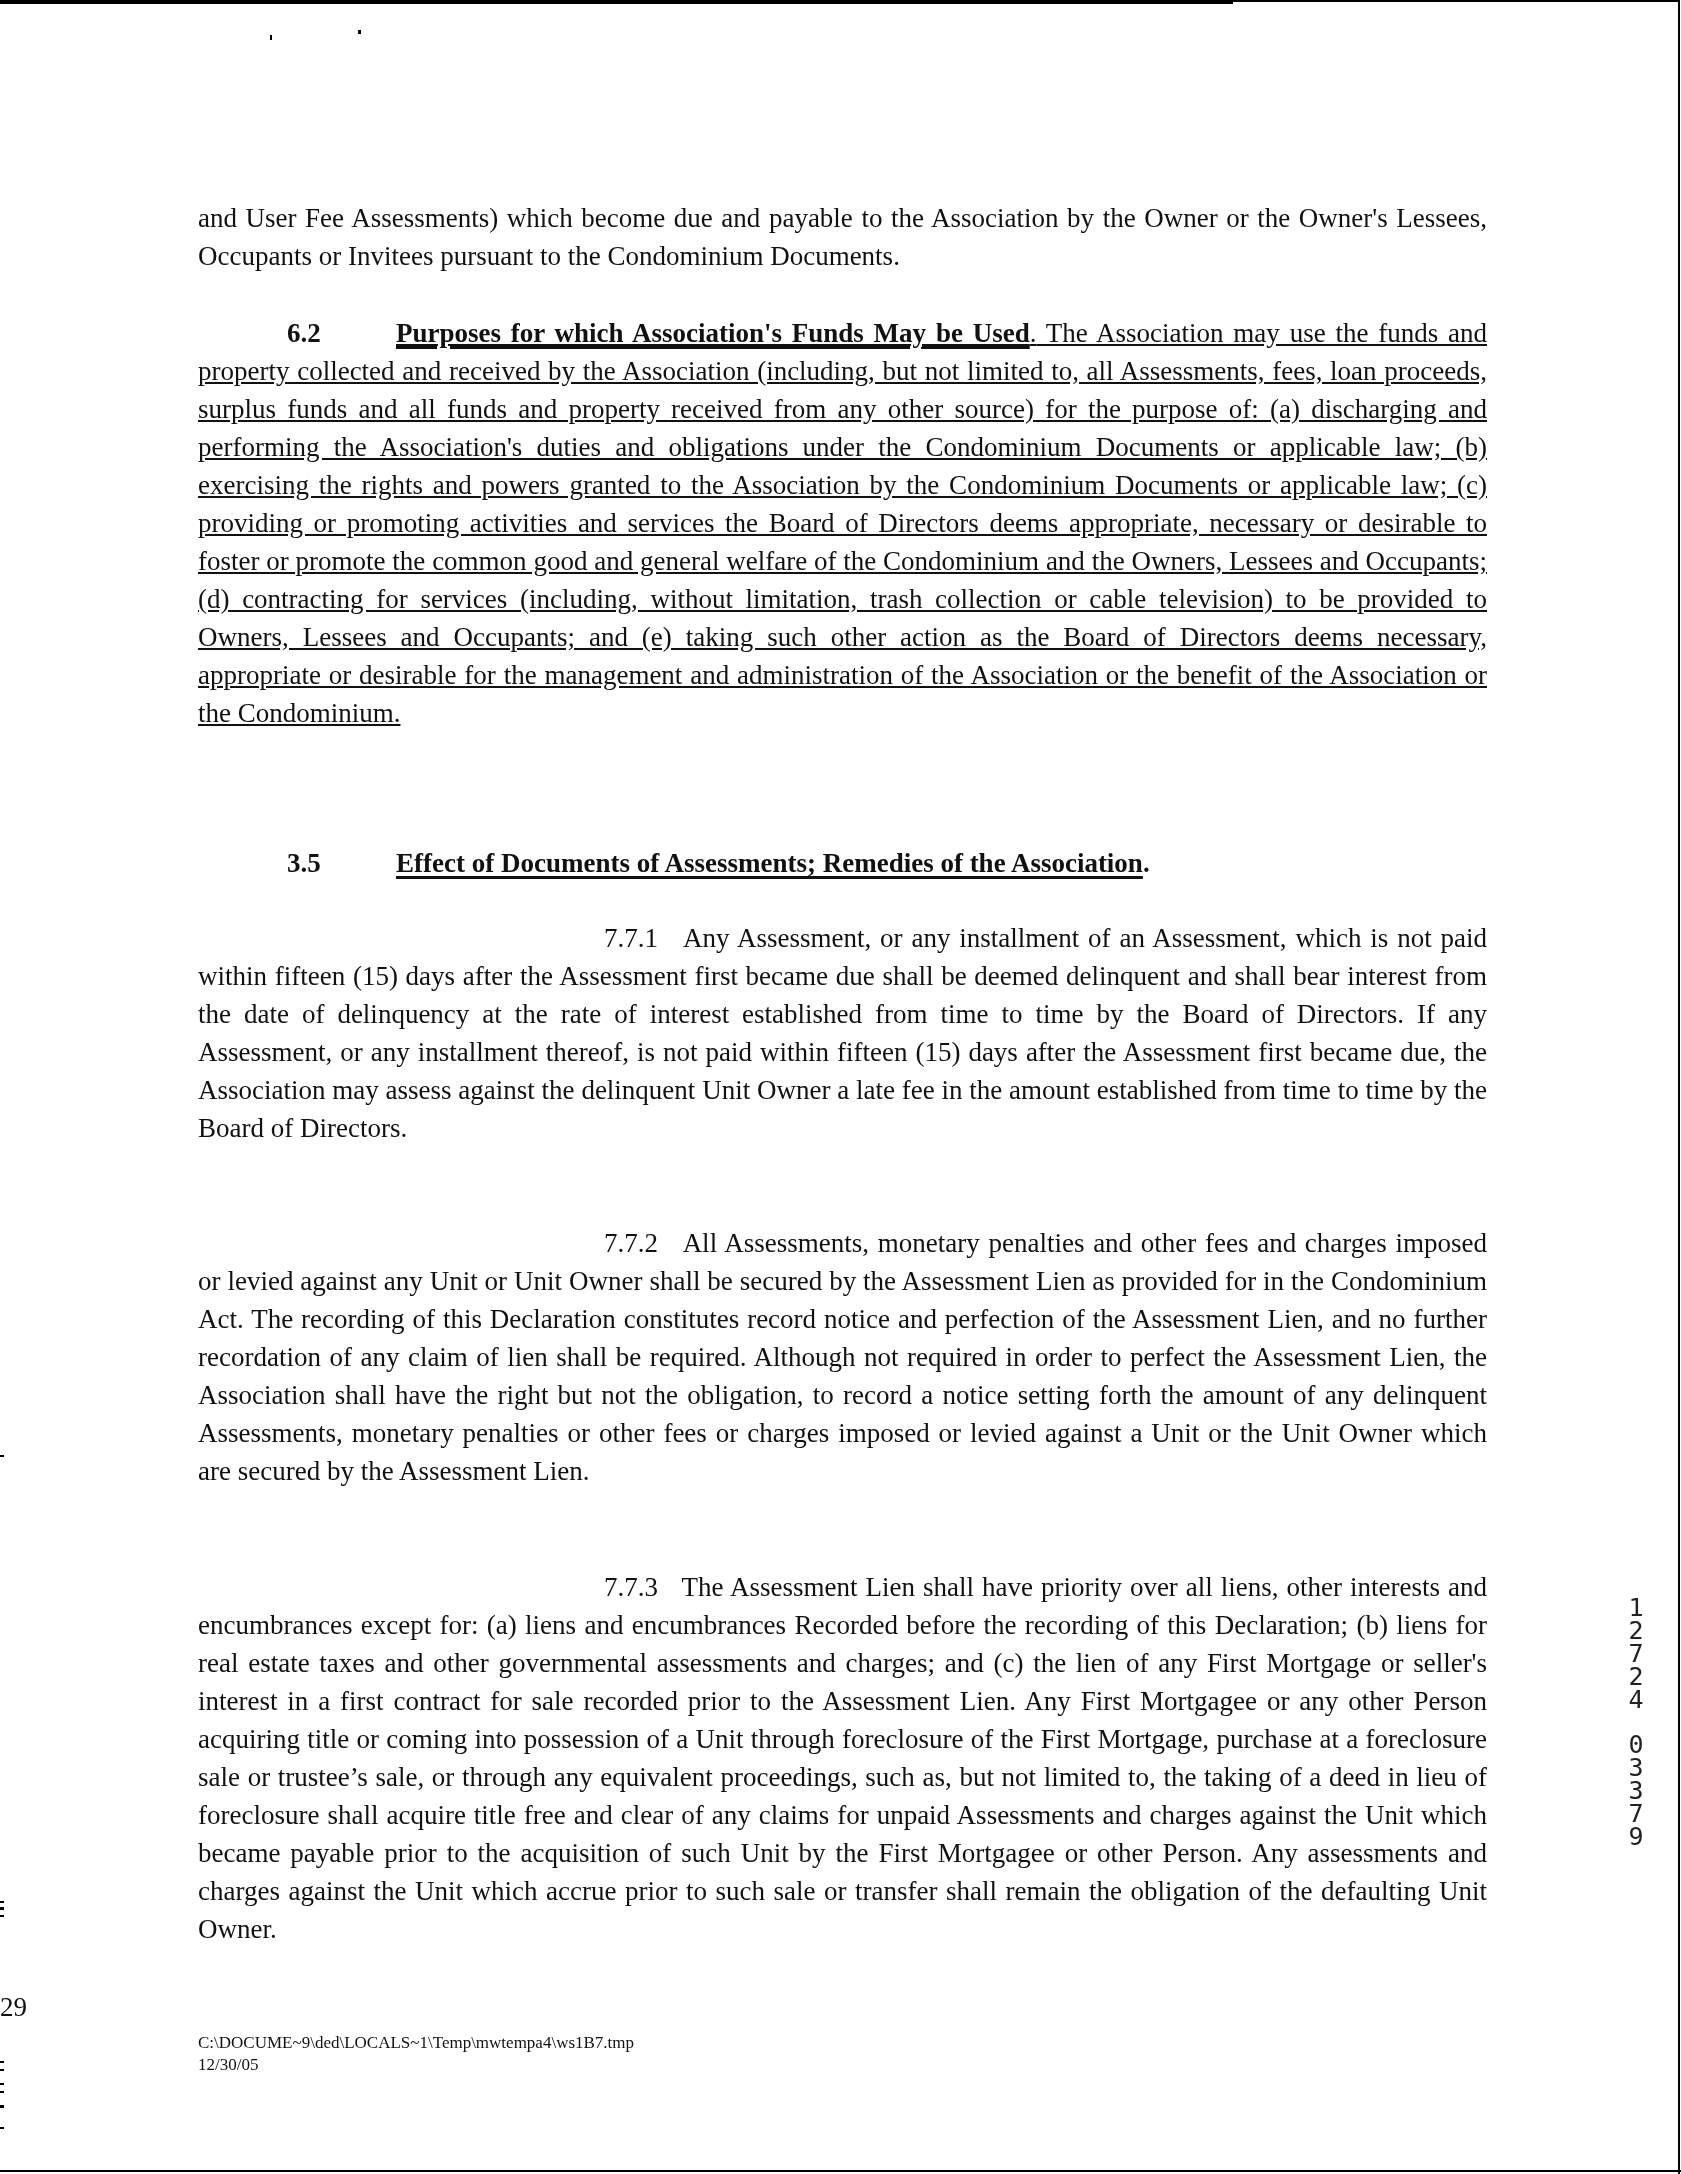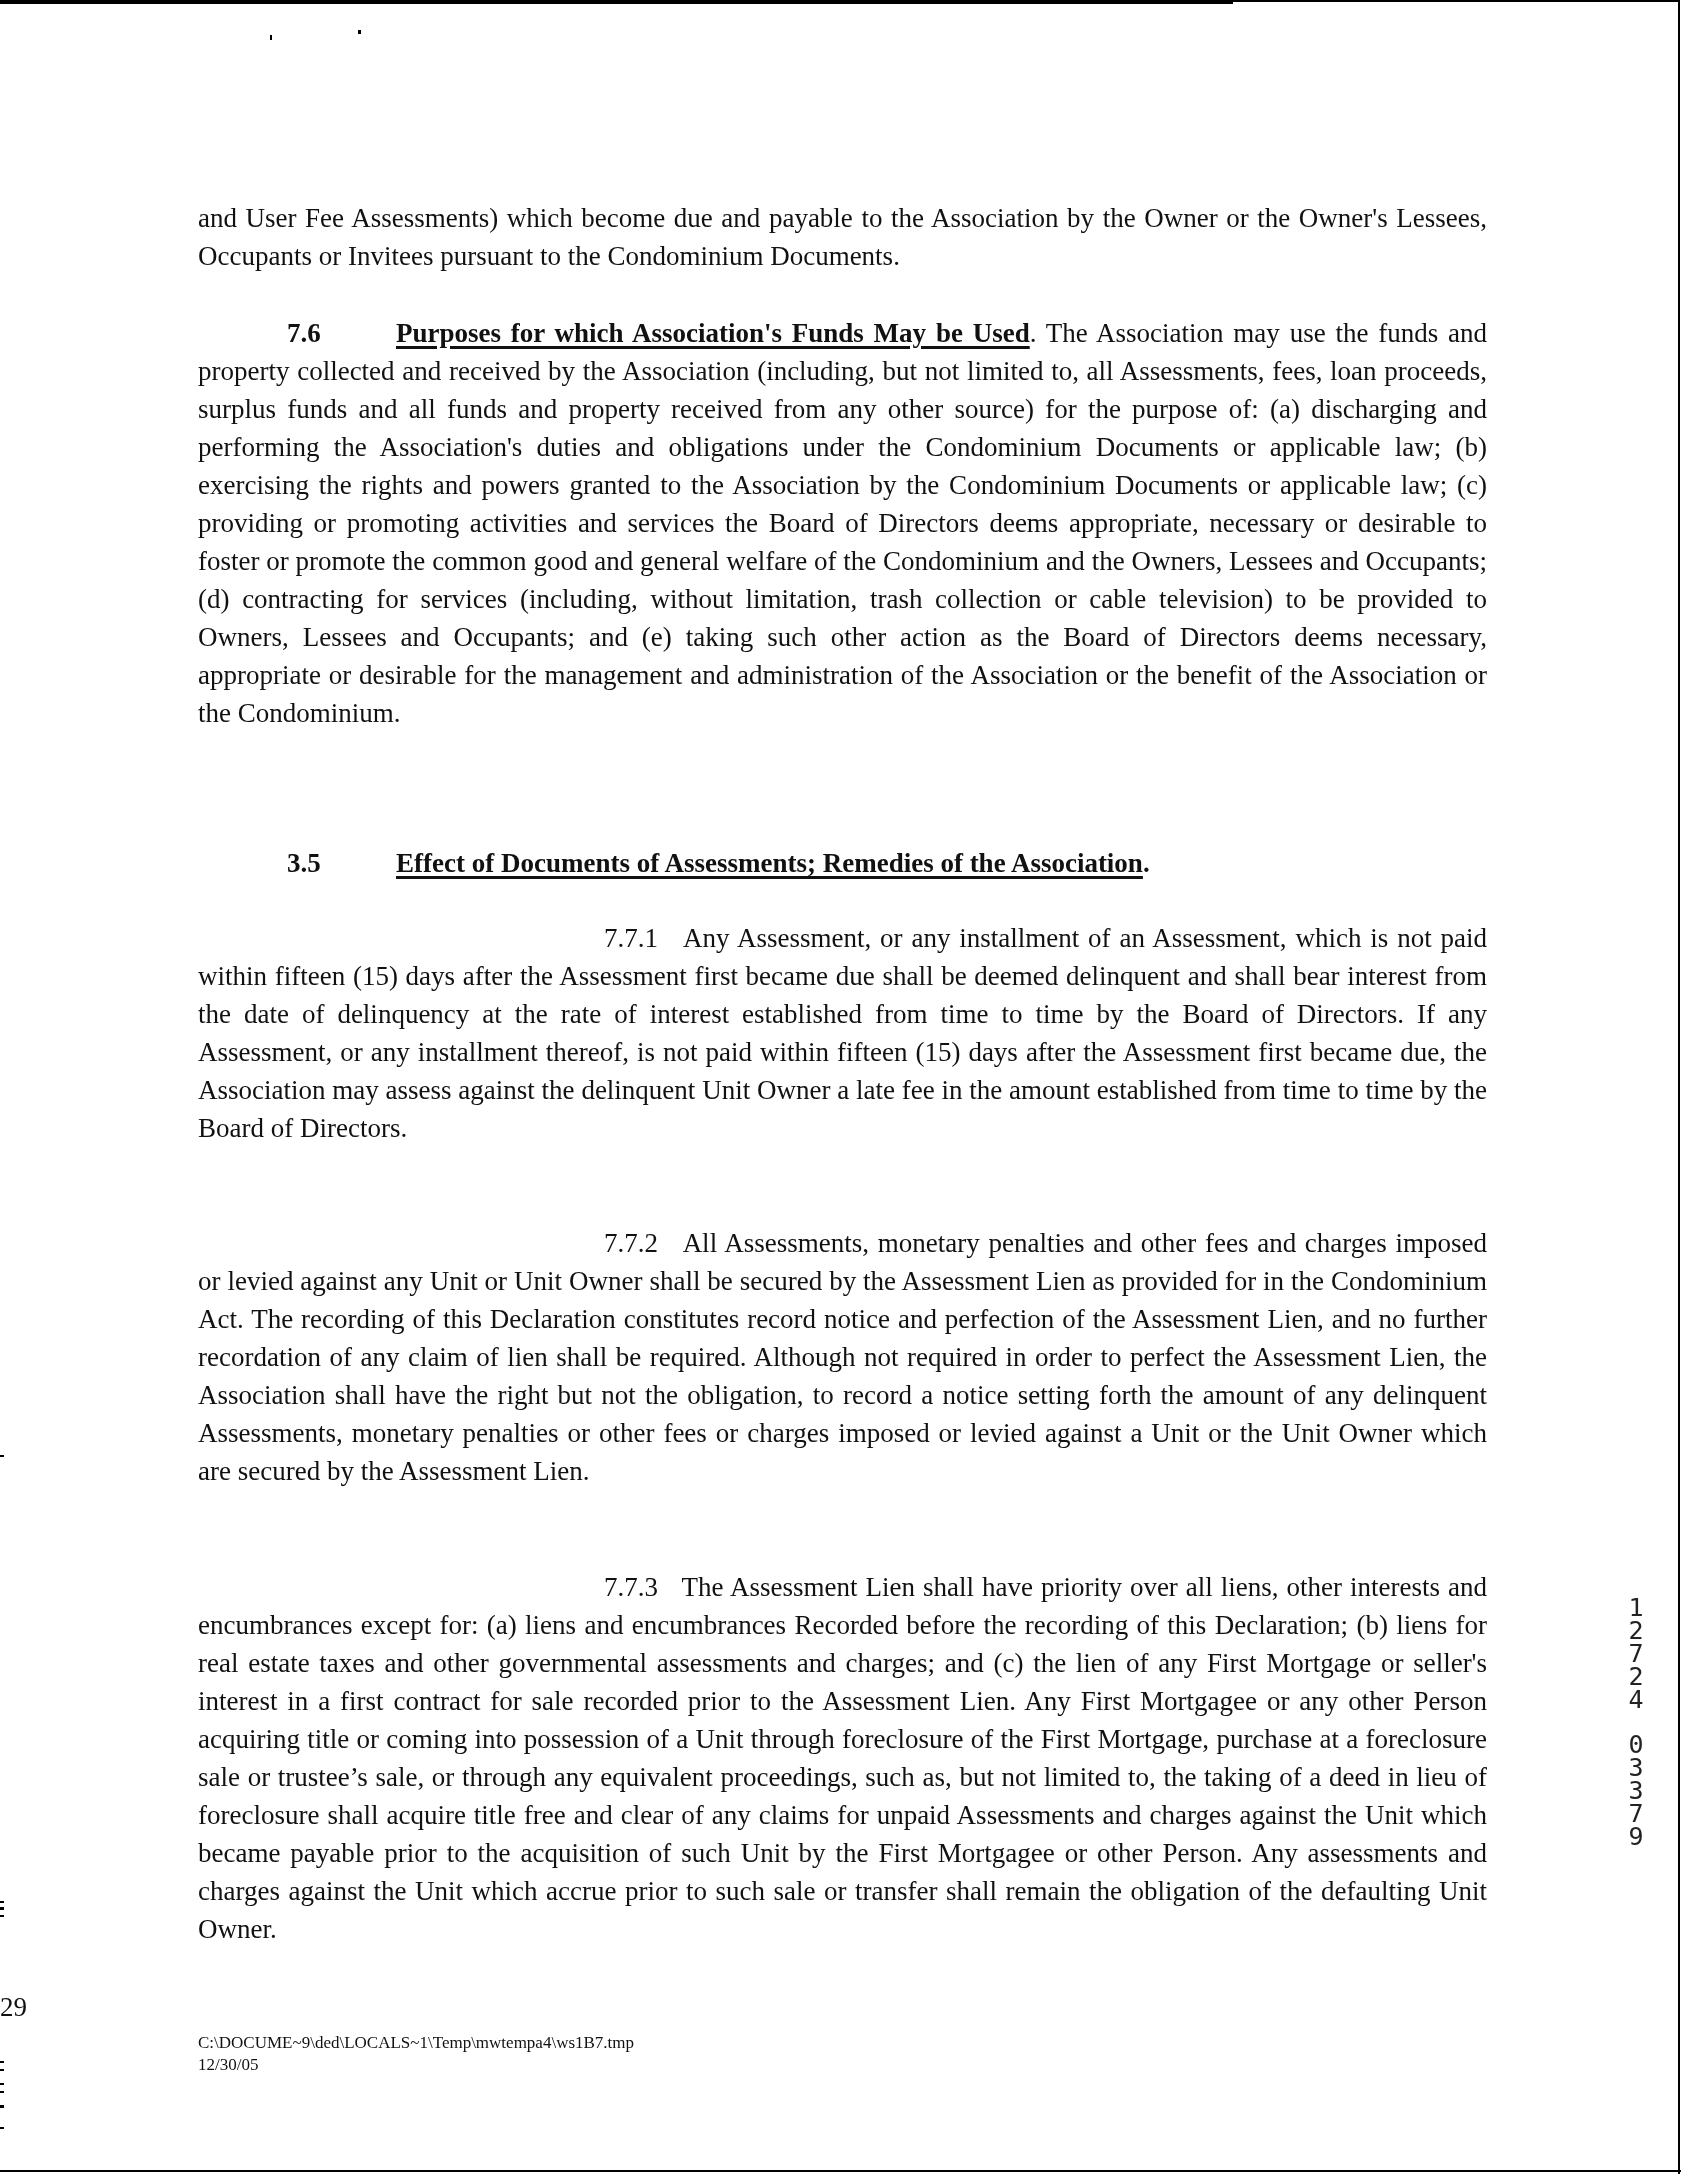--- a/index.html
+++ b/index.html
@@ -14,21 +14,21 @@
 
   .text { position: absolute; left: 198px; width: 1289px;
           font-family: "Liberation Serif", "DejaVu Serif", serif;
           font-size: 27px; line-height: 38px; color: #111;
           text-align: justify; }
   .para { margin: 0; }
   .indent-num { display: inline-block; }
   .h-num { position: absolute; left: 287px; font-weight: bold;
            font-family: "Liberation Serif", serif; font-size: 27px; line-height: 38px; color: #111; }
   .h-title { font-weight: bold; text-decoration: underline; text-decoration-thickness: 3px; text-underline-offset: 4px; }
-  .first-line-76 { text-indent: 198px; }
+  .first-line-76 { text-indent: 198px; text-decoration: underline; }
   .sub-para { text-indent: 203px; }
 
   .page-num { position: absolute; left: 0; width: 1681px; top: 1992px; 
               font-family: "Liberation Serif", serif; font-size: 27px; color: #111; }
   .footer { position: absolute; left: 198px; top: 2032px;
             font-family: "Liberation Serif", serif; font-size: 17px; line-height: 22px; color: #111; }
   .stamp { position: absolute; left: 1622px; top: 1596px; width: 28px;
            font-family: "DejaVu Sans Mono", monospace; font-size: 25px; line-height: 23px; color: #222;
            text-align: center; }
   .stamp span { display: block; }
@@ -52,21 +52,21 @@
   <div class="margin-tick" style="top:1915px;"></div>
   <div class="margin-tick" style="top:2061px;"></div>
   <div class="margin-tick" style="top:2069px;"></div>
   <div class="margin-tick" style="top:2083px;"></div>
   <div class="margin-tick" style="top:2091px;"></div>
   <div class="margin-tick" style="top:2105px;height:3px;"></div>
   <div class="margin-tick" style="top:2127px;"></div>
 
   <p class="text para" style="top:199px;">and User Fee Assessments) which become due and payable to the Association by the Owner or the Owner's Lessees, Occupants or Invitees pursuant to the Condominium Documents.</p>
 
-  <div class="h-num" style="top:314px;">7.6</div>
+  <div class="h-num" style="top:314px;">6.2</div>
   <p class="text para first-line-76" style="top:314px;"><span class="h-title">Purposes for which Association's Funds May be Used</span><span>.</span><span> The Association may use the funds and property collected and received by the Association (including, but not limited to, all Assessments, fees, loan proceeds, surplus funds and all funds and property received from any other source) for the purpose of: (a) discharging and performing the Association's duties and obligations under the Condominium Documents or applicable law; (b) exercising the rights and powers granted to the Association by the Condominium Documents or applicable law; (c) providing or promoting activities and services the Board of Directors deems appropriate, necessary or desirable to foster or promote the common good and general welfare of the Condominium and the Owners, Lessees and Occupants; (d) contracting for services (including, without limitation, trash collection or cable television) to be provided to Owners, Lessees and Occupants; and (e) taking such other action as the Board of Directors deems necessary, appropriate or desirable for the management and administration of the Association or the benefit of the Association or the Condominium.</span></p>
 
   <div class="h-num" style="top:844px;">3.5</div>
   <div class="text" style="top:844px; left:396px; width:1089px; text-align:left;"><span class="h-title">Effect of Documents of Assessments; Remedies of the Association</span><span style="font-weight:bold;">.</span></div>
 
   <p class="text para sub-para" style="top:919px;"><span class="indent-num">7.7.1</span>&nbsp;&nbsp; <span>Any Assessment, or any installment of an Assessment, which is not paid within fifteen (15) days after the Assessment first became due shall be deemed delinquent and shall bear interest from the date of delinquency at the rate of interest established from time to time by the Board of Directors.  If any Assessment, or any installment thereof, is not paid within fifteen (15) days after the Assessment first became due, the Association may assess against the delinquent Unit Owner a late fee in the amount established from time to time by the Board of Directors.</span></p>
 
   <p class="text para sub-para" style="top:1224px;"><span class="indent-num">7.7.2</span>&nbsp;&nbsp; <span>All Assessments, monetary penalties and other fees and charges imposed or levied against any Unit or Unit Owner shall be secured by the Assessment Lien as provided for in the Condominium Act.  The recording of this Declaration constitutes record notice and perfection of the Assessment Lien, and no further recordation of any claim of lien shall be required.  Although not required in order to perfect the Assessment Lien, the Association shall have the right but not the obligation, to record a notice setting forth the amount of any delinquent Assessments, monetary penalties or other fees or charges imposed or levied against a Unit or the Unit Owner which are secured by the Assessment Lien.</span></p>
 
   <p class="text para sub-para" style="top:1568px;"><span class="indent-num">7.7.3</span>&nbsp;&nbsp; <span>The Assessment Lien shall have priority over all liens, other interests and encumbrances except for:  (a) liens and encumbrances Recorded before the recording of this Declaration; (b) liens for real estate taxes and other governmental assessments and charges; and (c) the lien of any First Mortgage or seller's interest in a first contract for sale recorded prior to the Assessment Lien.  Any First Mortgagee or any other Person acquiring title or coming into possession of a Unit through foreclosure of the First Mortgage, purchase at a foreclosure sale or trustee’s sale, or through any equivalent proceedings, such as, but not limited to, the taking of a deed in lieu of foreclosure shall acquire title free and clear of any claims for unpaid Assessments and charges against the Unit which became payable prior to the acquisition of such Unit by the First Mortgagee or other Person.  Any assessments and charges against the Unit which accrue prior to such sale or transfer shall remain the obligation of the defaulting Unit Owner.</span></p>

